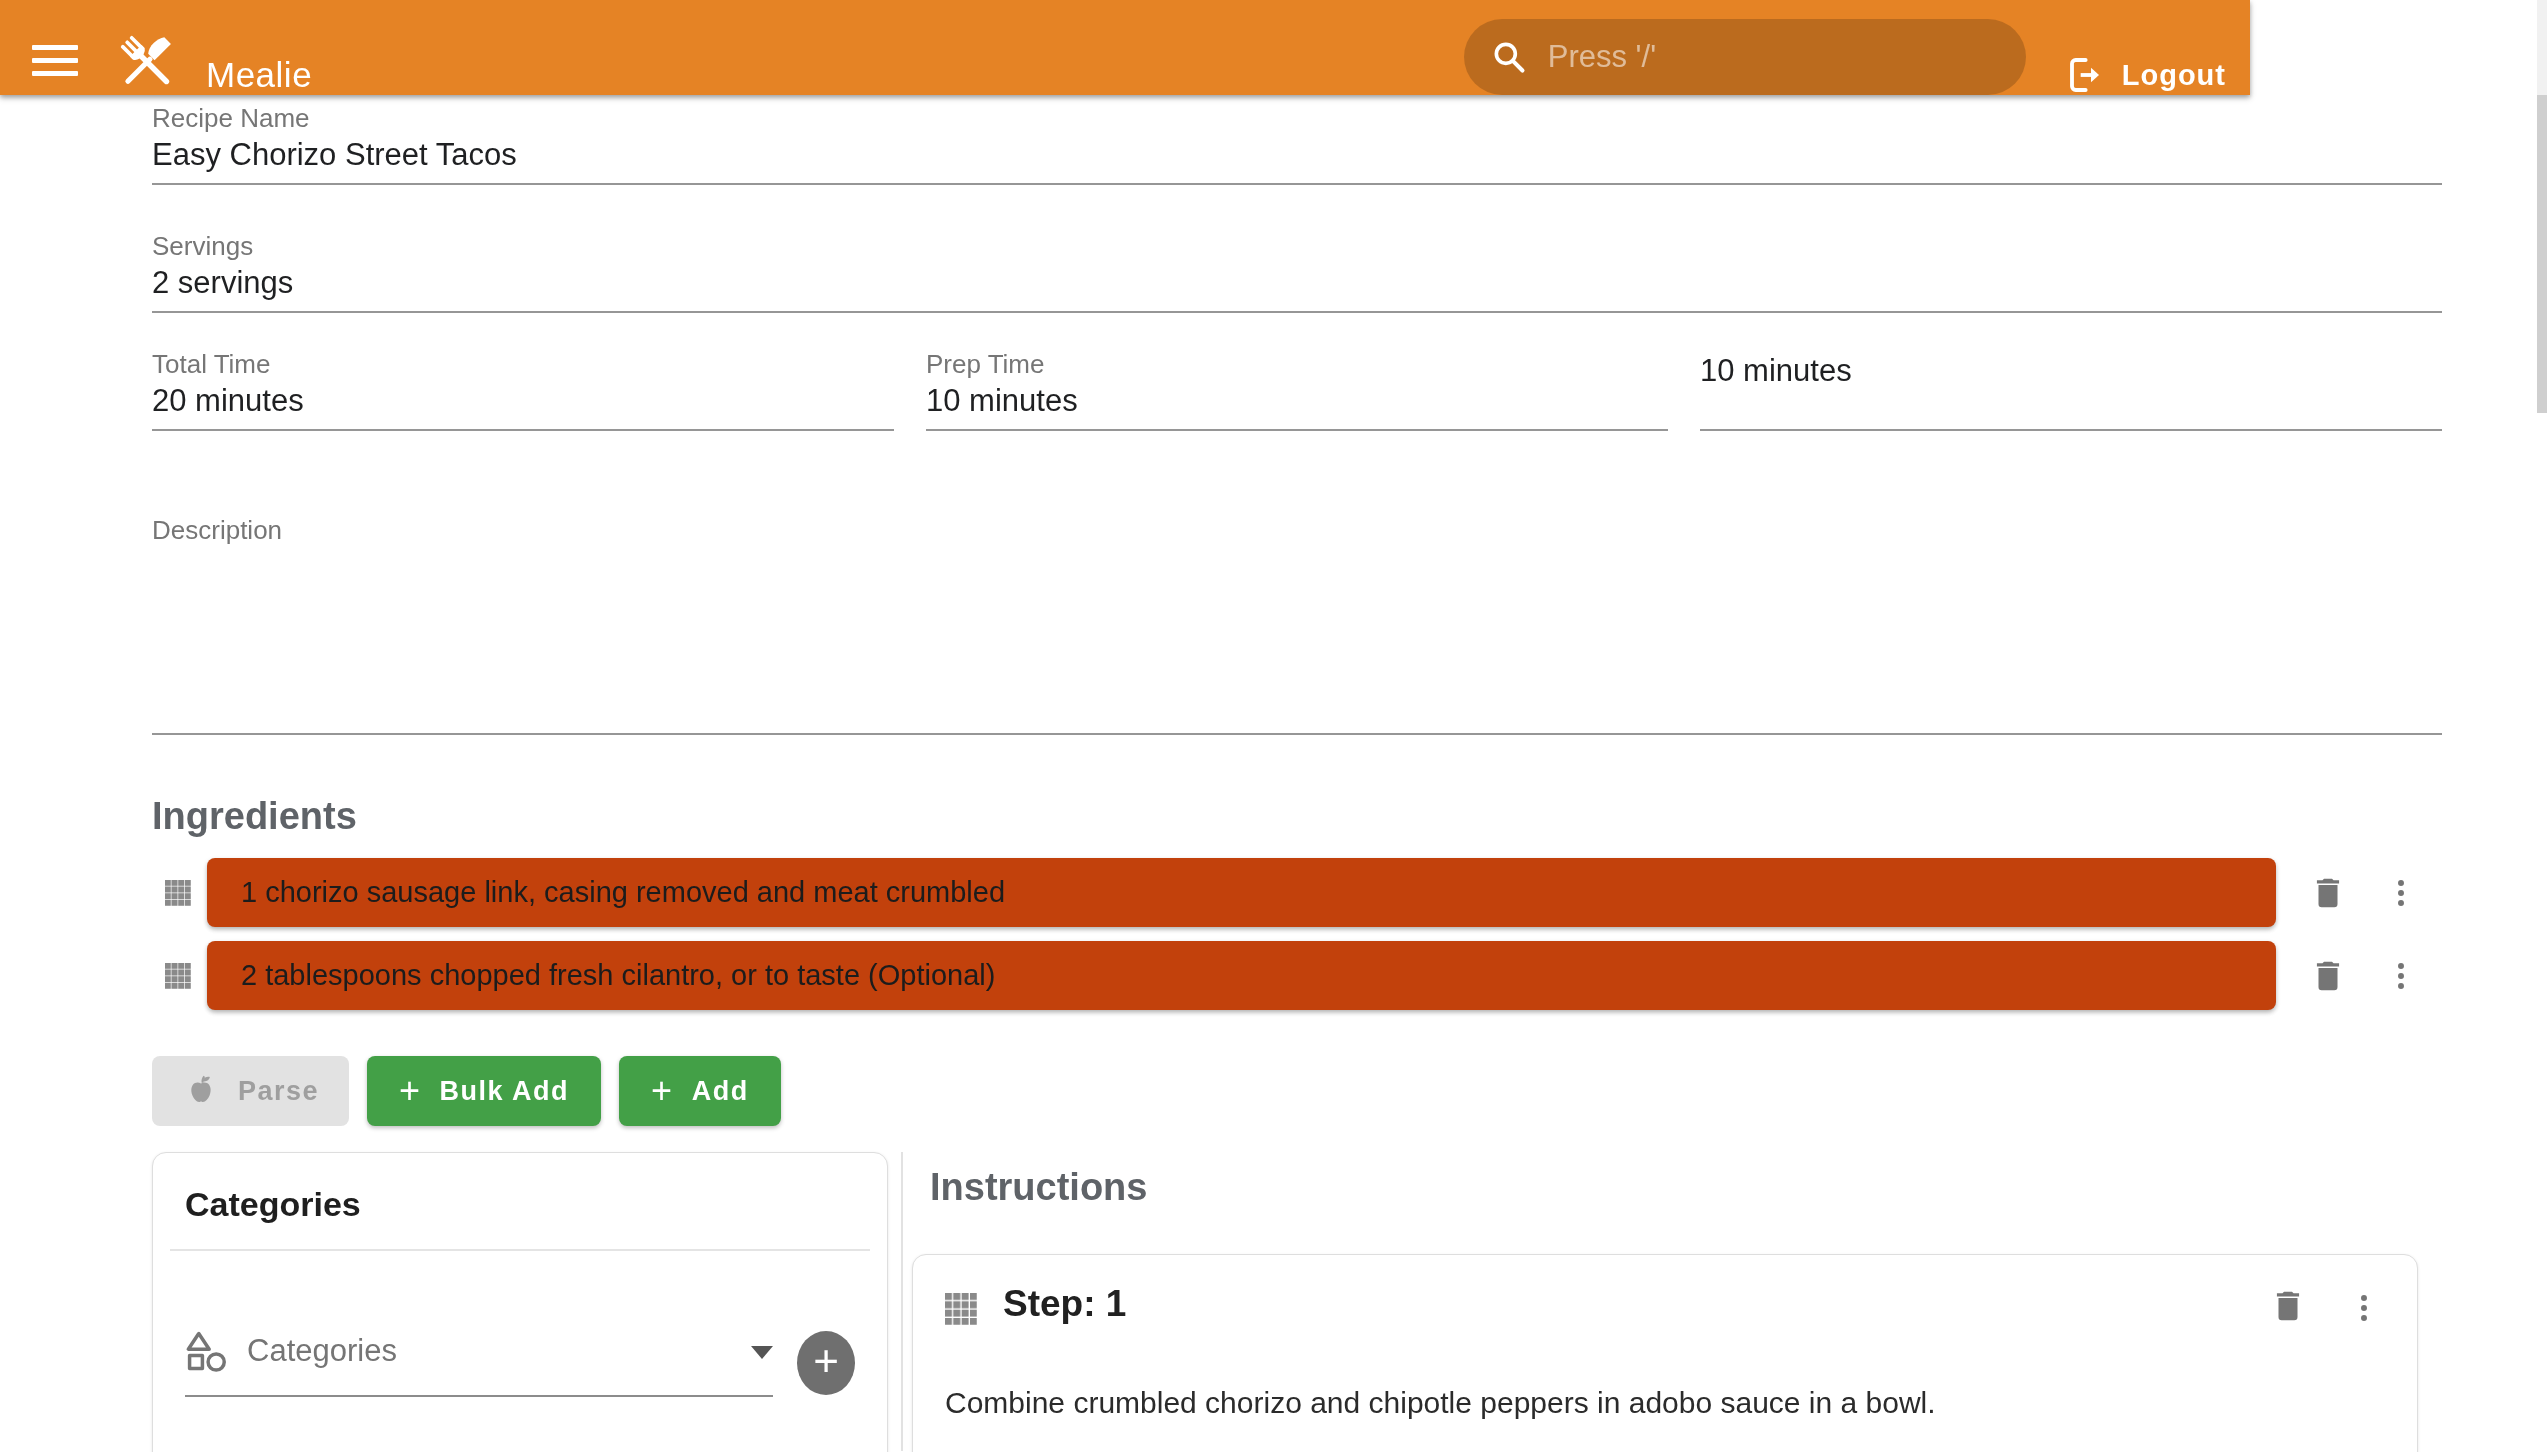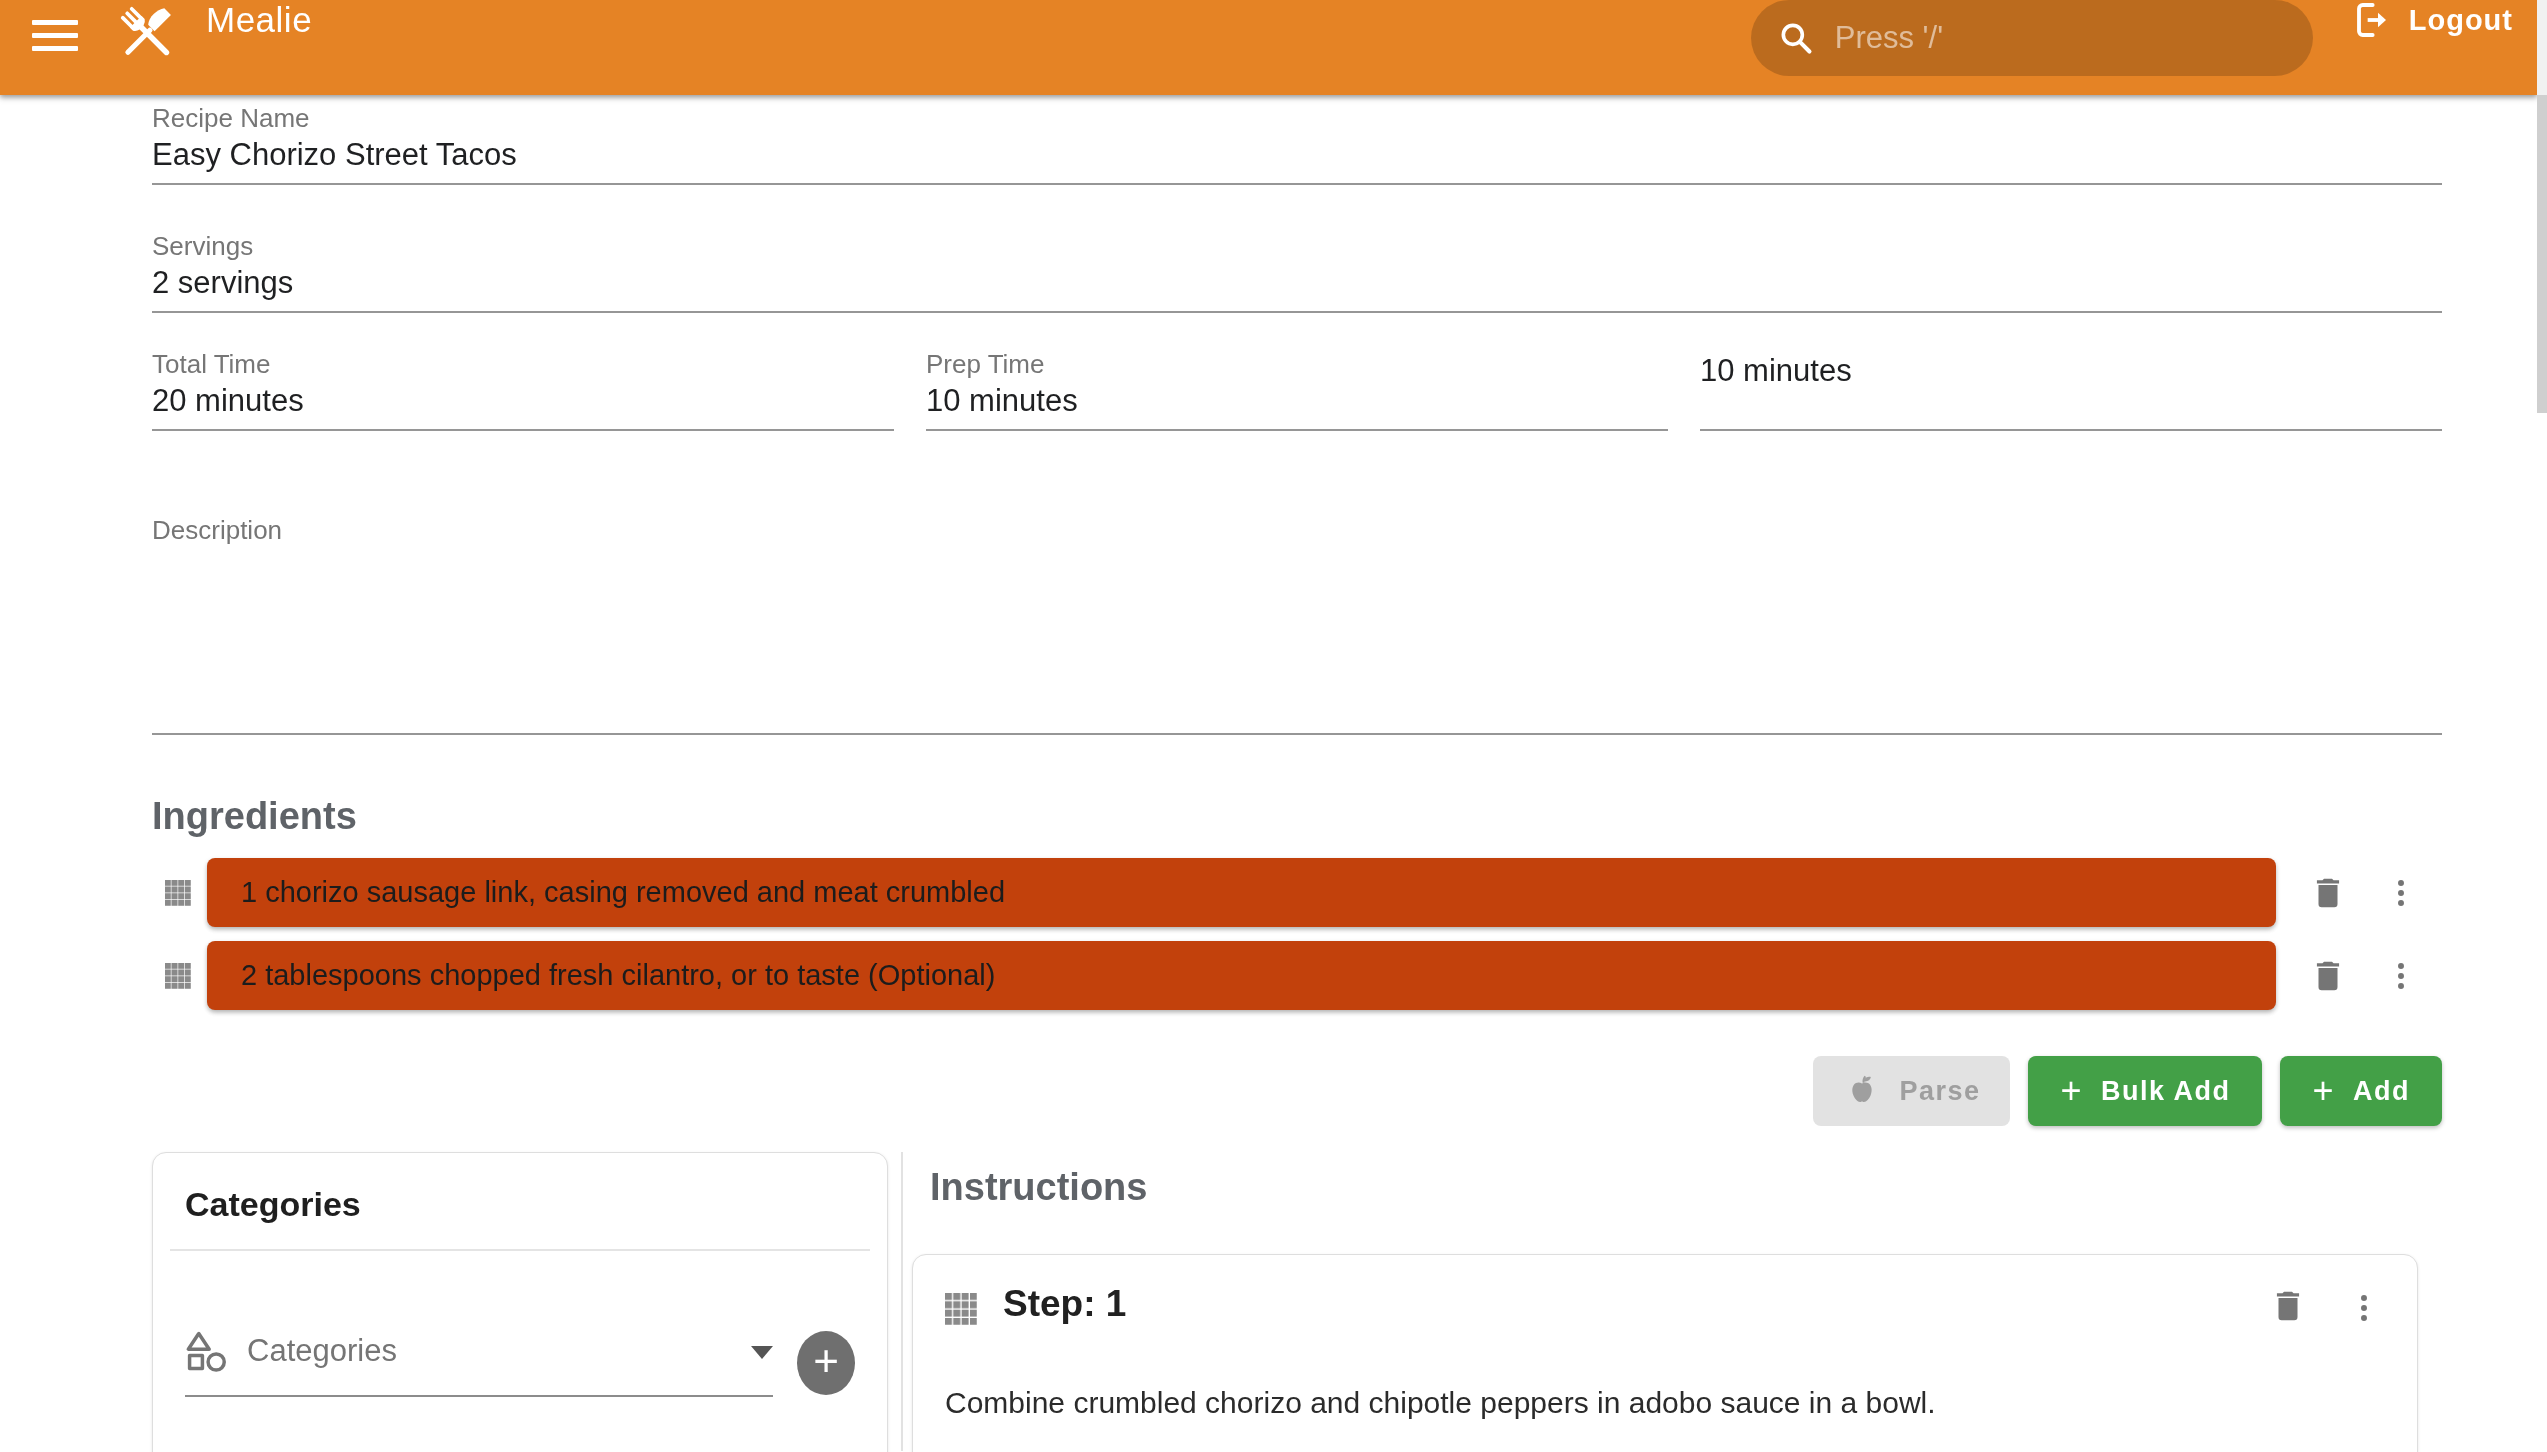--- a/index.html
+++ b/index.html
@@ -1,21 +1,21 @@
 <!DOCTYPE html>
 <html><head>
 <meta charset="utf-8">
 <style>
   * { margin:0; padding:0; box-sizing:border-box; }
   html,body { width:2547px; height:1453px; overflow:hidden; background:#ffffff;
     font-family:"Liberation Sans","DejaVu Sans",sans-serif; }
 
   
-  .appbar { position:relative; height:95px; width:2537px; background:#E58325;
-    display:flex; align-items:flex-start; padding:0 24px 0 20px;
+  .appbar { position:relative; height:95px; width:2250px; background:#E58325;
+    display:flex; align-items:flex-end; padding:0 24px 0 20px;
     box-shadow:0 3px 6px rgba(0,0,0,0.25), 0 2px 4px rgba(0,0,0,0.18); z-index:5; }
   .icon-btn { width:70px; height:70px; display:flex; align-items:center; justify-content:center;
     border:none; background:transparent; cursor:pointer; }
   .hamburger { width:46px; }
   .hamburger span { display:block; height:5px; background:#fff; border-radius:1px; margin:8px 0; }
   .logo { margin-left:24px; width:66px; height:66px; }
   .app-title { color:#fff; font-size:35px; font-weight:500; margin-left:26px; letter-spacing:0.5px; }
   .spacer { flex:1; }
   .search-pill { width:562px; height:76px; border-radius:38px; background:rgba(0,0,0,0.18);
     display:flex; align-items:center; padding:0 26px; margin-right:38px; }
@@ -50,21 +50,21 @@
     background:conic-gradient(#8a8a8a 0 0); background-size:6px 6px; background-repeat:space; }
   .ing-handle { margin:0 16px 0 13px; }
   .ing-card { flex:1; height:69px; background:#c2410c; border-radius:8px; display:flex; align-items:center;
     padding:0 34px; font-size:29px; color:#1c1c1c;
     box-shadow:0 3px 5px -1px rgba(0,0,0,0.2), 0 2px 5px rgba(0,0,0,0.16); }
   .row-act { display:flex; align-items:center; justify-content:center; border:none; background:transparent;
     cursor:pointer; }
   .act-trash { margin-left:24px; width:56px; }
   .act-dots { margin-left:22px; width:46px; margin-right:18px; }
 
-  .btn-row { display:flex; justify-content:flex-end; gap:18px; margin-top:46px; }
+  .btn-row { display:flex; gap:18px; margin-top:46px; }
   .btn { height:70px; border:none; border-radius:8px; display:flex; align-items:center;
     font-size:27px; font-weight:700; letter-spacing:1.5px; cursor:pointer; font-family:inherit; }
   .btn-disabled { background:#e2e2e2; color:#9f9f9f; padding:0 30px; cursor:default; }
   .btn-disabled svg { margin-right:18px; }
   .btn-green { background:#43A047; color:#fff; padding:0 32px;
     box-shadow:0 2px 4px rgba(0,0,0,0.25); }
   .plus-glyph { font-size:36px; font-weight:400; margin-right:18px; line-height:1; }
 
   
   .bottom { display:flex; margin-top:26px; align-items:stretch; height:299px; }

